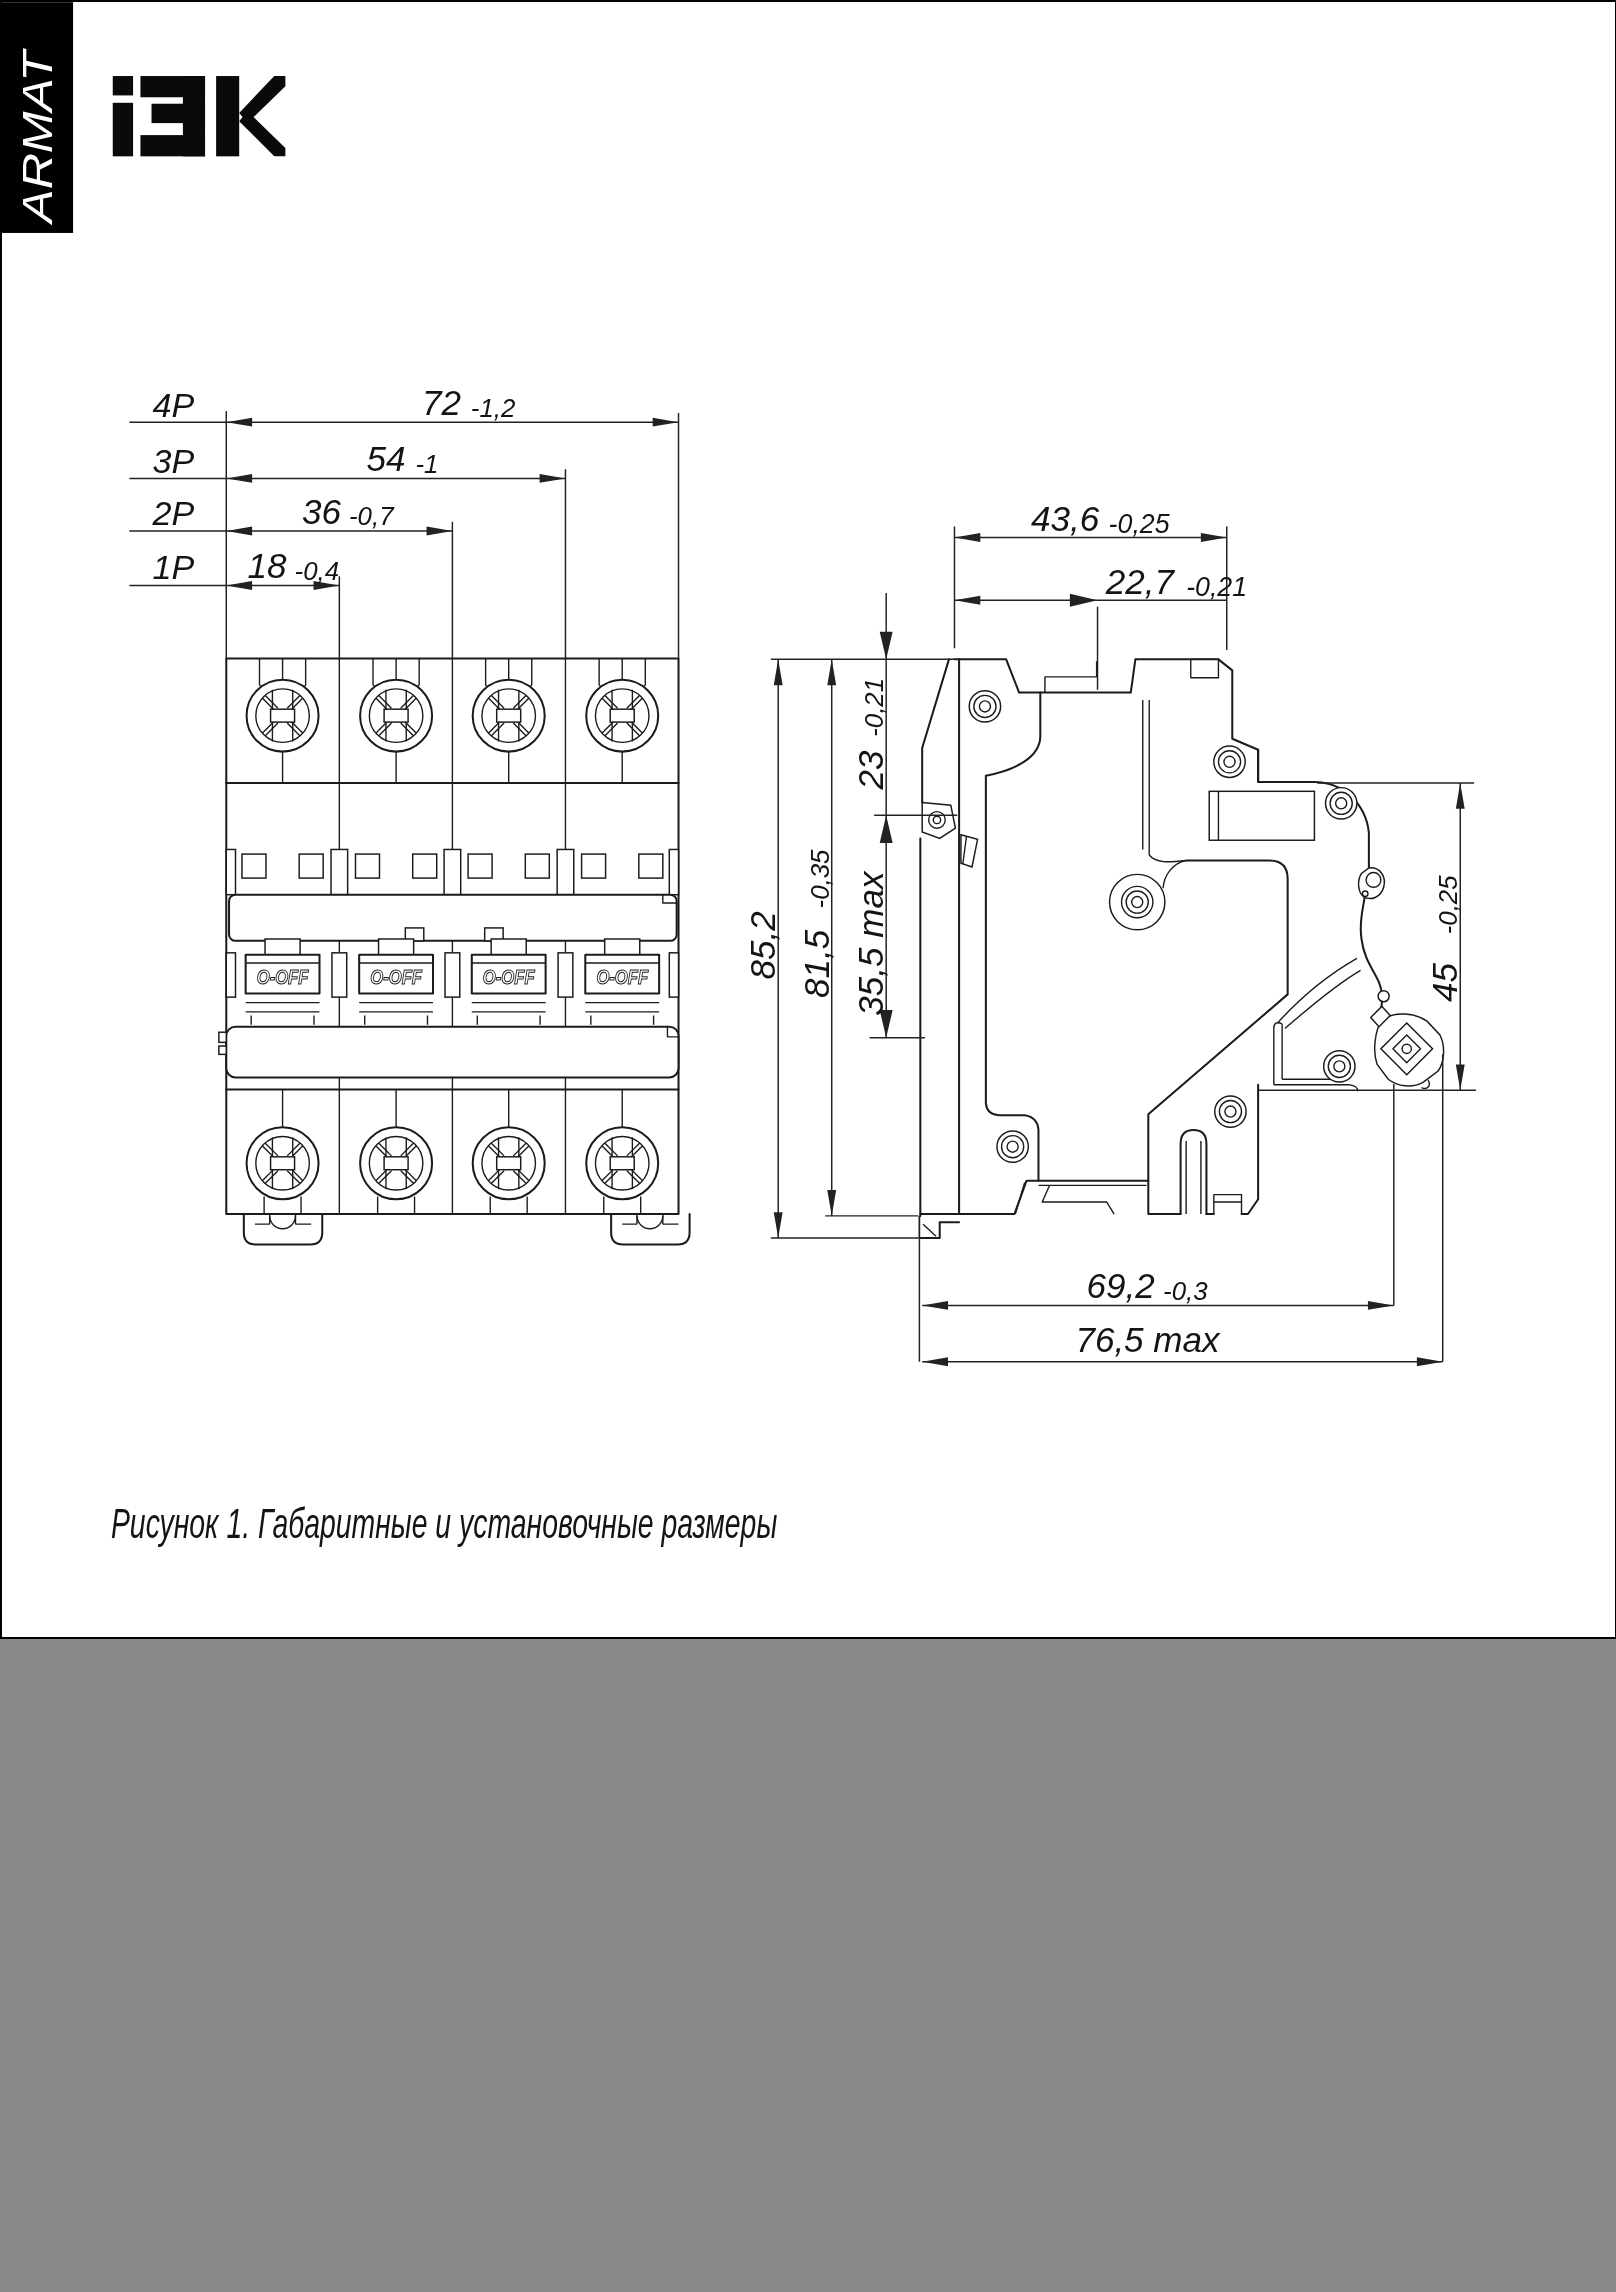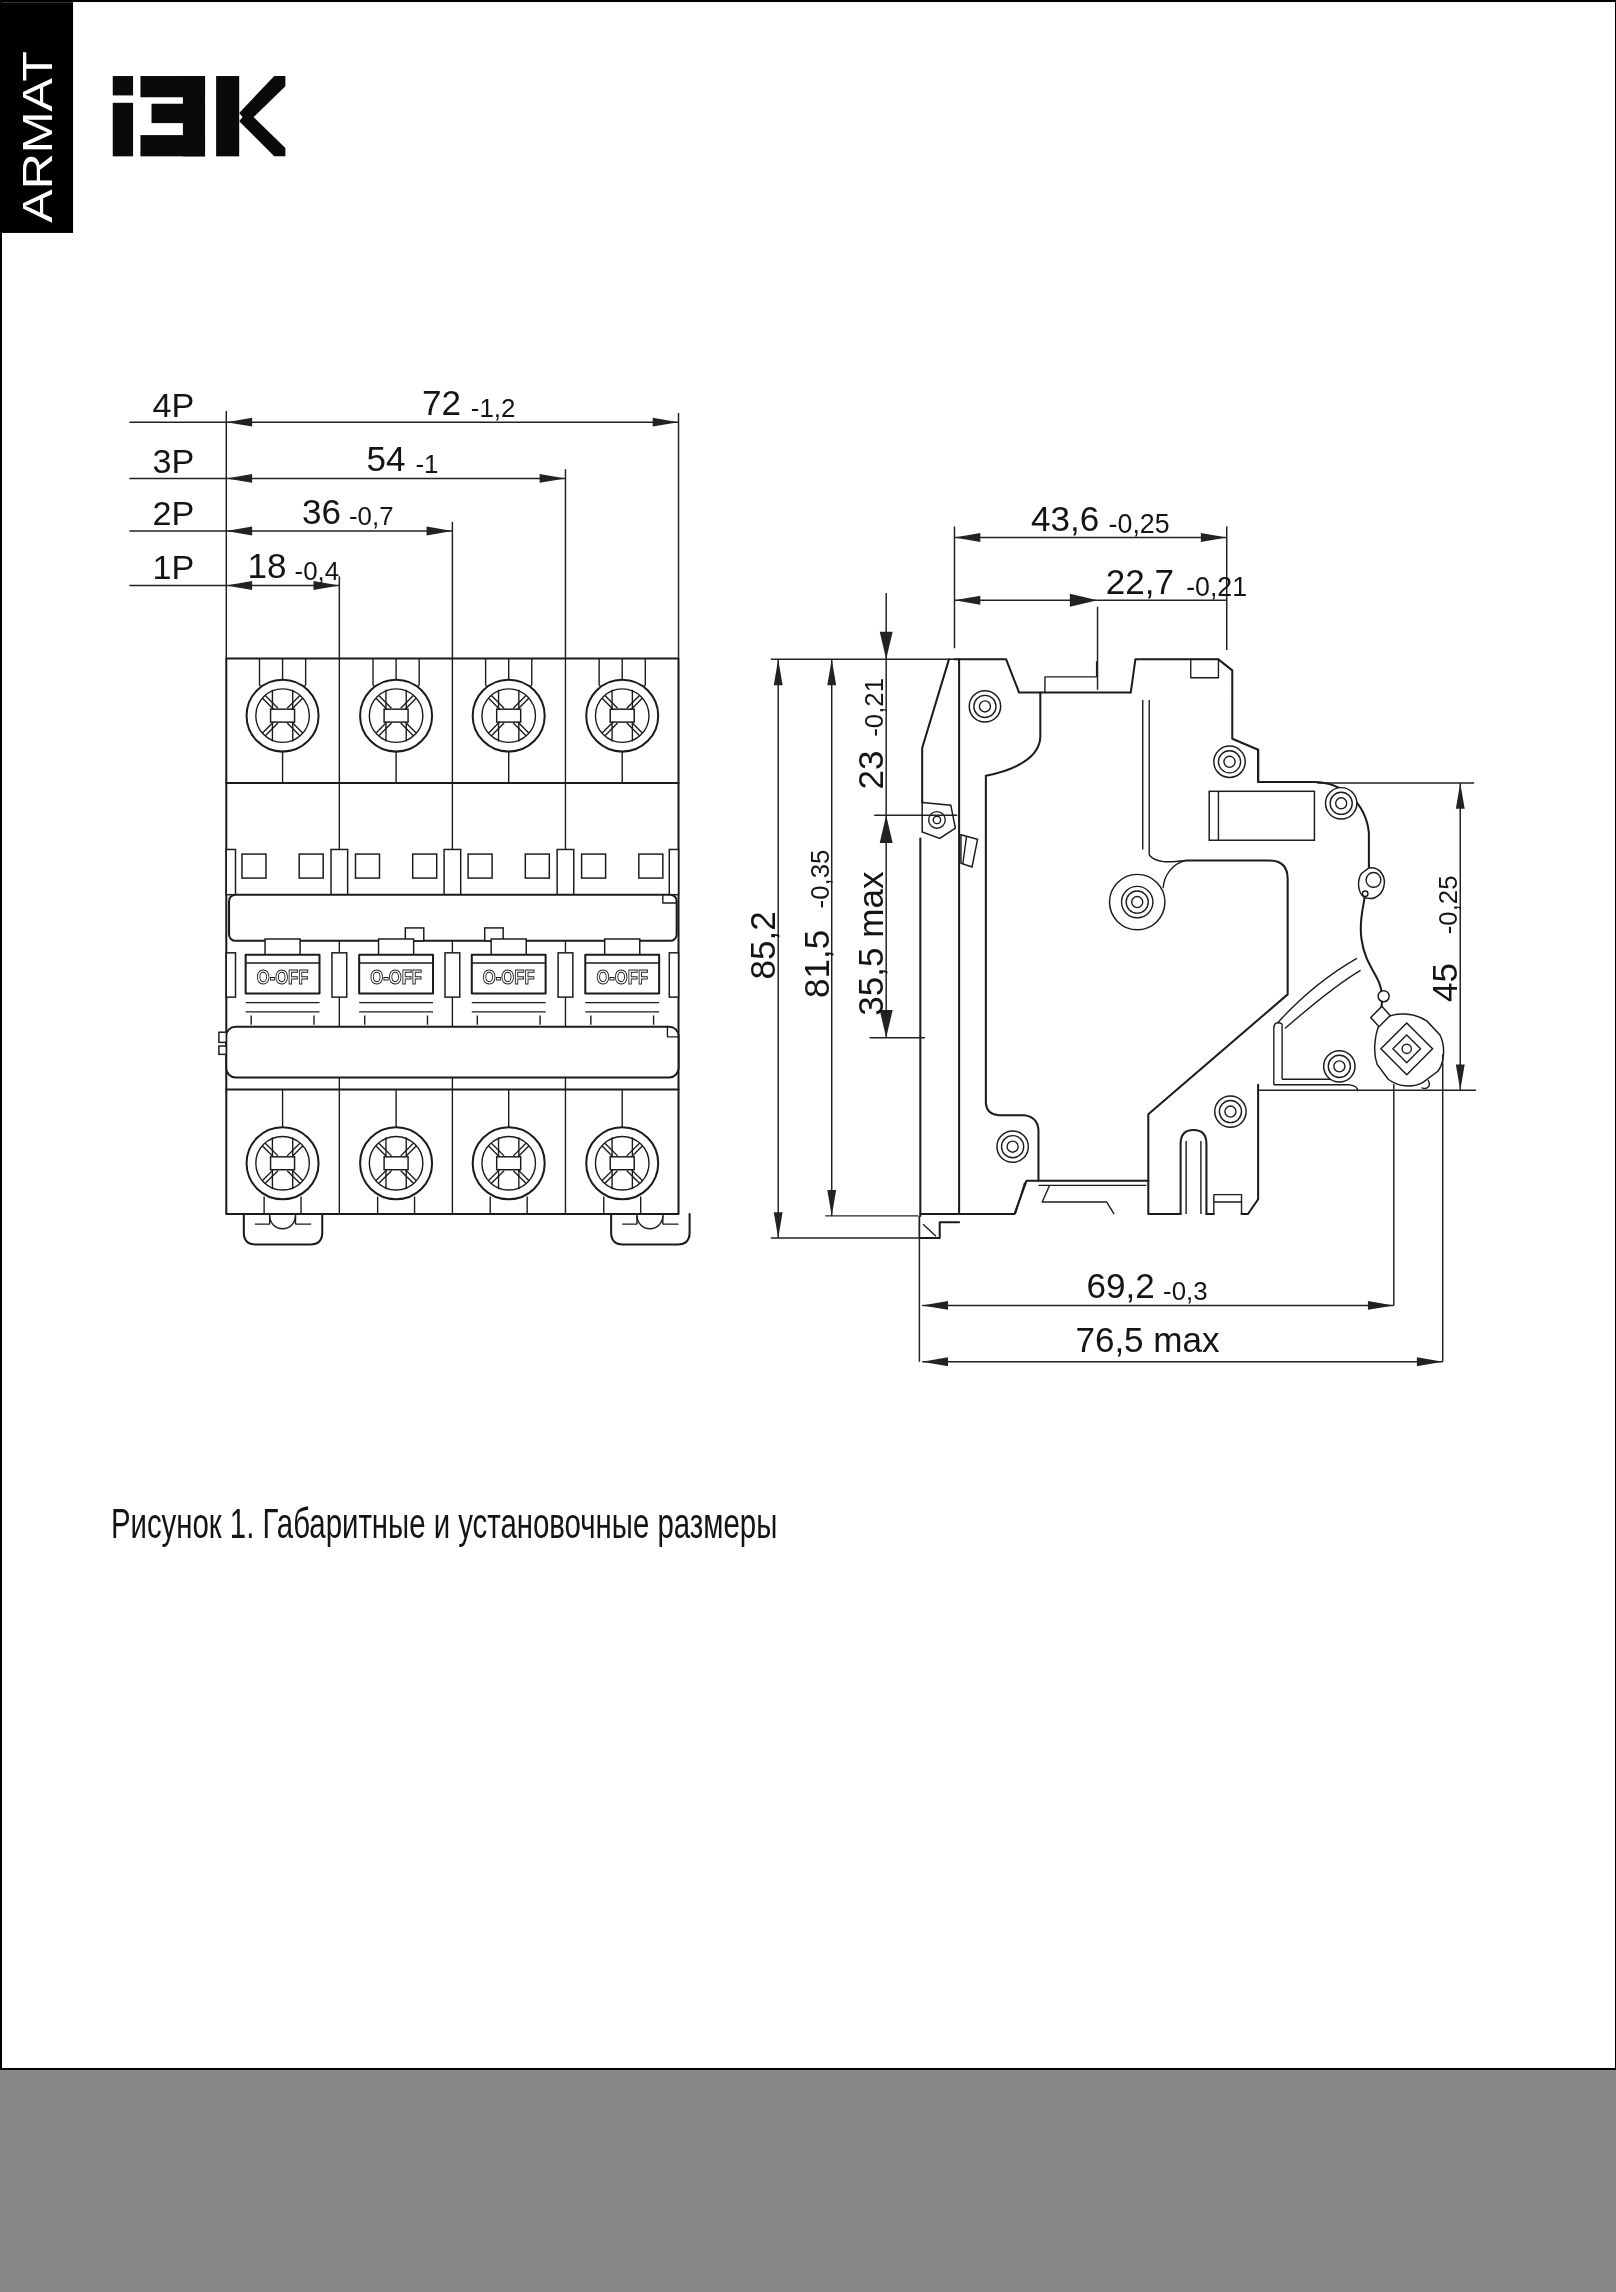--- a/index.html
+++ b/index.html
@@ -1,19 +1,19 @@
 <!DOCTYPE html>
 <html style="font-size:14.8px"><head>
 <meta charset="utf-8">
 <style>
   html,body{margin:0;padding:0;background:#888;}
   .page{
-    position:relative;width:1617px;height:2070px;background:#fff;
+    position:relative;width:1617px;height:1639px;background:#fff;
     font-family:"Liberation Sans", sans-serif;overflow:hidden;
-    box-sizing:border-box;border:2.8px solid #000;
+    box-sizing:border-box;border:2.8px solid #000;font-style:italic;
   }
   svg{position:absolute;left:0;top:0;}
   svg text{fill:#141414;font-family:"Liberation Sans", sans-serif;}
   .dim-val{font-size:38px;}
   .dim-tol{font-size:28px;}
   .dim-tol-s{font-size:29px;}
   .pole-label{font-size:37px;}
   .handle-label{font-size:21px;font-weight:bold;fill:#fff;stroke:#1b1b1b;stroke-width:1.1px;}
   .brand-text{font-size:46px;fill:#ffffff;font-weight:normal;}
   .caption{font-size:47px;}

